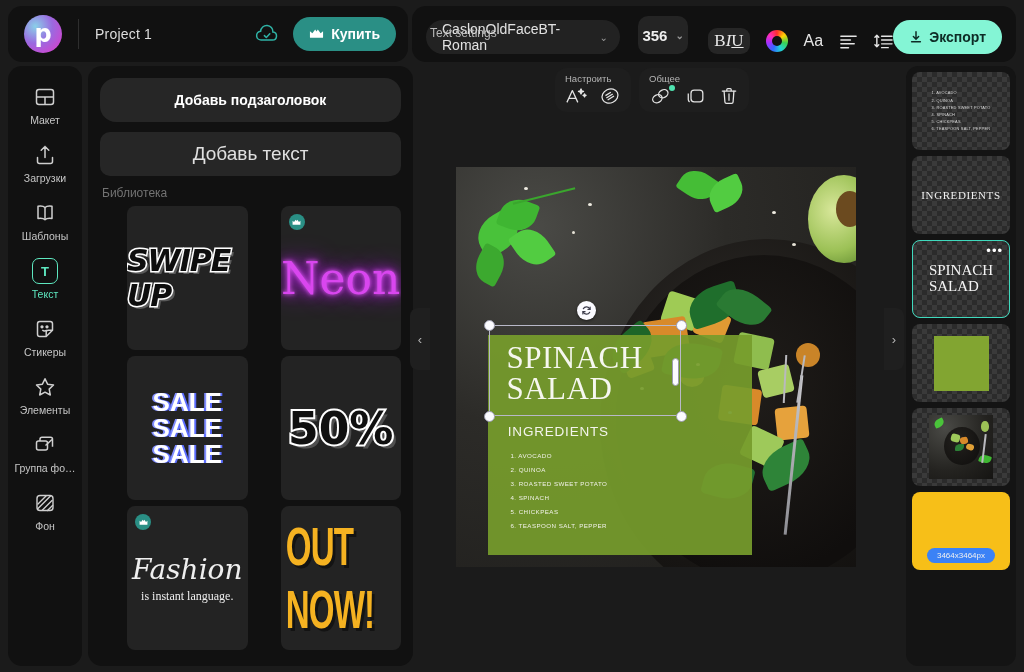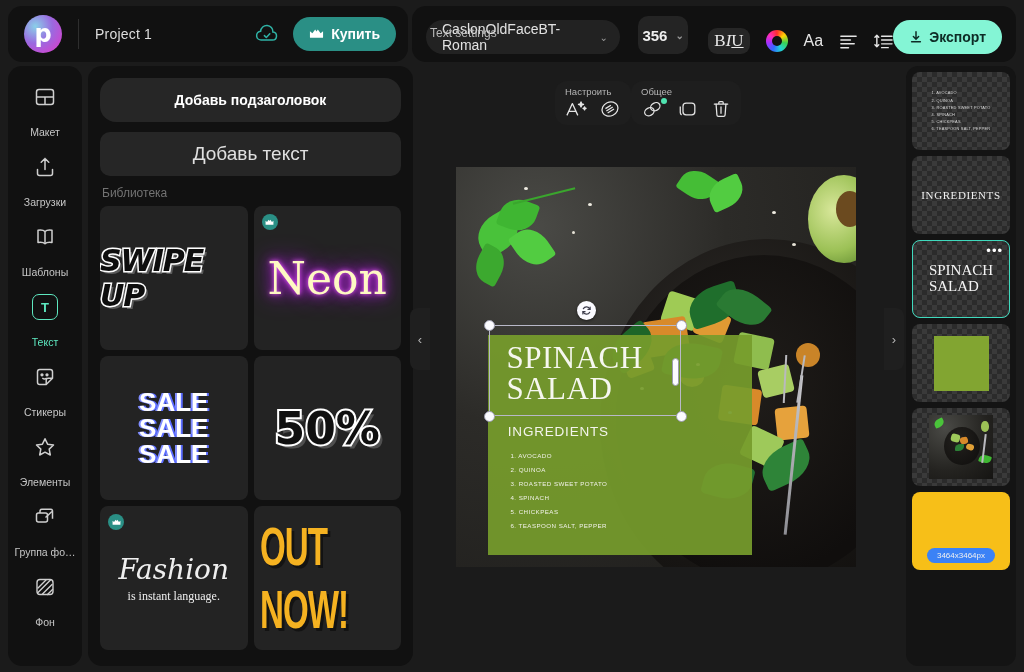--- a/index.html
+++ b/index.html
@@ -77,21 +77,21 @@
   }
 
   
   .rail {
     position: absolute; left: 8px; top: 66px; width: 74px; height: 600px;
     background: #111111; border-radius: 14px; padding-top: 14px;
     display: flex; flex-direction: column; align-items: center; gap: 8px;
   }
   .rail-item {
     width: 66px; display: flex; flex-direction: column; align-items: center;
-    gap: 16px; cursor: pointer; padding: 4px 0;
+    gap: 4px; cursor: pointer; padding: 4px 0;
   }
   .rail-ico { color: #cfcfcf; display: flex; align-items: center; justify-content: center; height: 26px;}
   .rail-lbl { color: #c6c6c6; font-size: 10.5px; white-space: nowrap; }
   .rail-item.active .rail-ico { color: #5ee8c0; }
   .rail-item.active .rail-lbl { color: #5ee8c0; }
   .t-box {
     width: 26px; height: 26px; border: 1.6px solid #5ee8c0; border-radius: 7px;
     display: flex; align-items: center; justify-content: center;
     color: #5ee8c0; font-size: 13px; font-weight: 700;
   }
@@ -109,33 +109,34 @@
   }
   .pb-title { height: 44px; font-size: 19px; font-weight: 700; }
   .pb-sub   { height: 44px; font-size: 14px; font-weight: 600; border-radius: 16px; }
   .pb-body  { height: 44px; font-size: 19px; font-weight: 400; color: #e0e0e0; }
   .lib-label { color: #737373; font-size: 12px; margin: 0 0 6px 2px; }
   .lib-grid { display: grid; grid-template-columns: 1fr 1fr; gap: 6px; }
   .lib-card {
     position: relative; height: 144px; background: #232323; border-radius: 8px;
     display: flex; align-items: center; justify-content: center; cursor: pointer;
     overflow: hidden;
+    margin-left: 27px;
   }
   .pro-badge {
     position: absolute; left: 8px; top: 8px; width: 16px; height: 16px; border-radius: 50%;
     background: #2a8f85; display: flex; align-items: center; justify-content: center;
   }
   .art-swipe {
     font-family: "DejaVu Sans", sans-serif; font-style: italic; font-weight: 700;
     font-size: 30px; color: #0e0e0e; letter-spacing: -1px;
     -webkit-text-stroke: 3px #ffffff; paint-order: stroke fill;
     text-shadow: 3px 3px 0 rgba(255,255,255,.25);
   }
   .art-neon {
-    font-family: "DejaVu Serif", serif; font-size: 44px; color: #fef9c3;
+    font-family: "DejaVu Serif", serif; font-size: 44px; color: #d946ef;
     text-shadow: 0 0 4px #e85bff, 0 0 12px #d42bff, 0 0 24px #b400ff;
   }
   .art-sale {
     font-family: "Liberation Sans", sans-serif; font-weight: 700; font-size: 26px;
     line-height: 1.0; color: #ffffff; text-align: center;
     text-shadow: 2px 0 0 #5b6cff, -2px 0 0 #7f8cff;
   }
   .art-fifty {
     font-family: "DejaVu Sans", sans-serif; font-weight: 700; font-size: 44px;
     color: #101010; -webkit-text-stroke: 4px #ffffff; paint-order: stroke fill;
@@ -146,21 +147,21 @@
   .art-fashion .f2 { font-family: "Liberation Serif", serif; font-size: 12px; margin-top: 2px; }
   .art-out {
     font-family: "Liberation Sans", sans-serif; font-weight: 700; font-size: 36px;
     color: #f5b221; transform: scaleY(1.5) scaleX(0.92); letter-spacing: -1px;
     text-shadow: 3px 2px 0 #131313;
   }
 
   
   .canvas-wrap { position: absolute; left: 418px; top: 66px; width: 480px; height: 600px; }
   .float-tools {
-    position: absolute; left: 137px; top: 15px; display: flex; gap: 0; align-items: center;
+    position: absolute; left: 137px; top: 2px; display: flex; gap: 8px; align-items: center;
   }
   .tool-group {
     background: #1e1e1e; border-radius: 12px; padding: 5px 10px 6px 10px;
   }
   .tg-label { color: #b5b5b5; font-size: 9.5px; margin-bottom: 2px; }
   .tg-icons { display: flex; align-items: center; gap: 12px; }
   .tg-ico { color: #e4e4e4; cursor: pointer; display: flex; position: relative; }
   .dot-green {
     position: absolute; right: -2px; top: -1px; width: 6px; height: 6px;
     border-radius: 50%; background: #4fe3b0;

